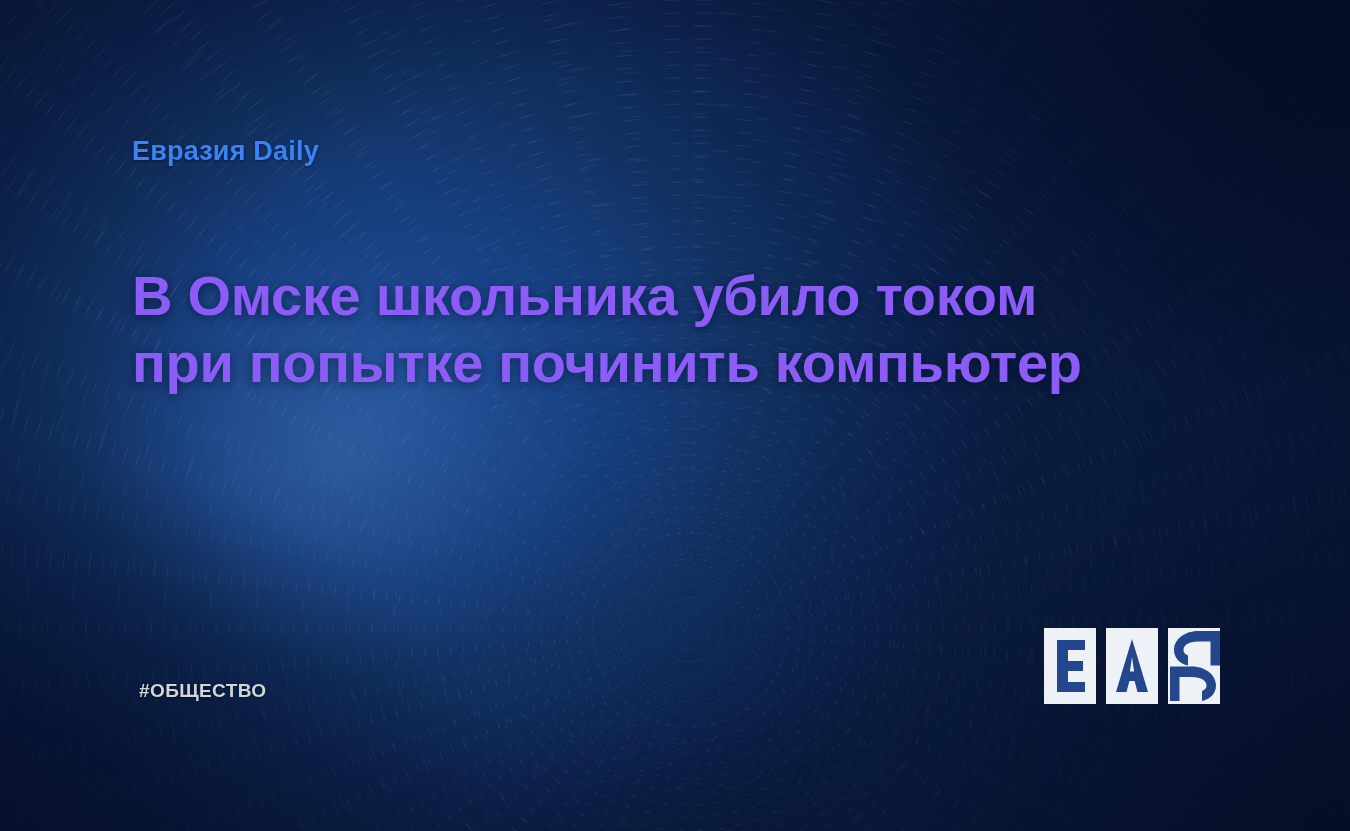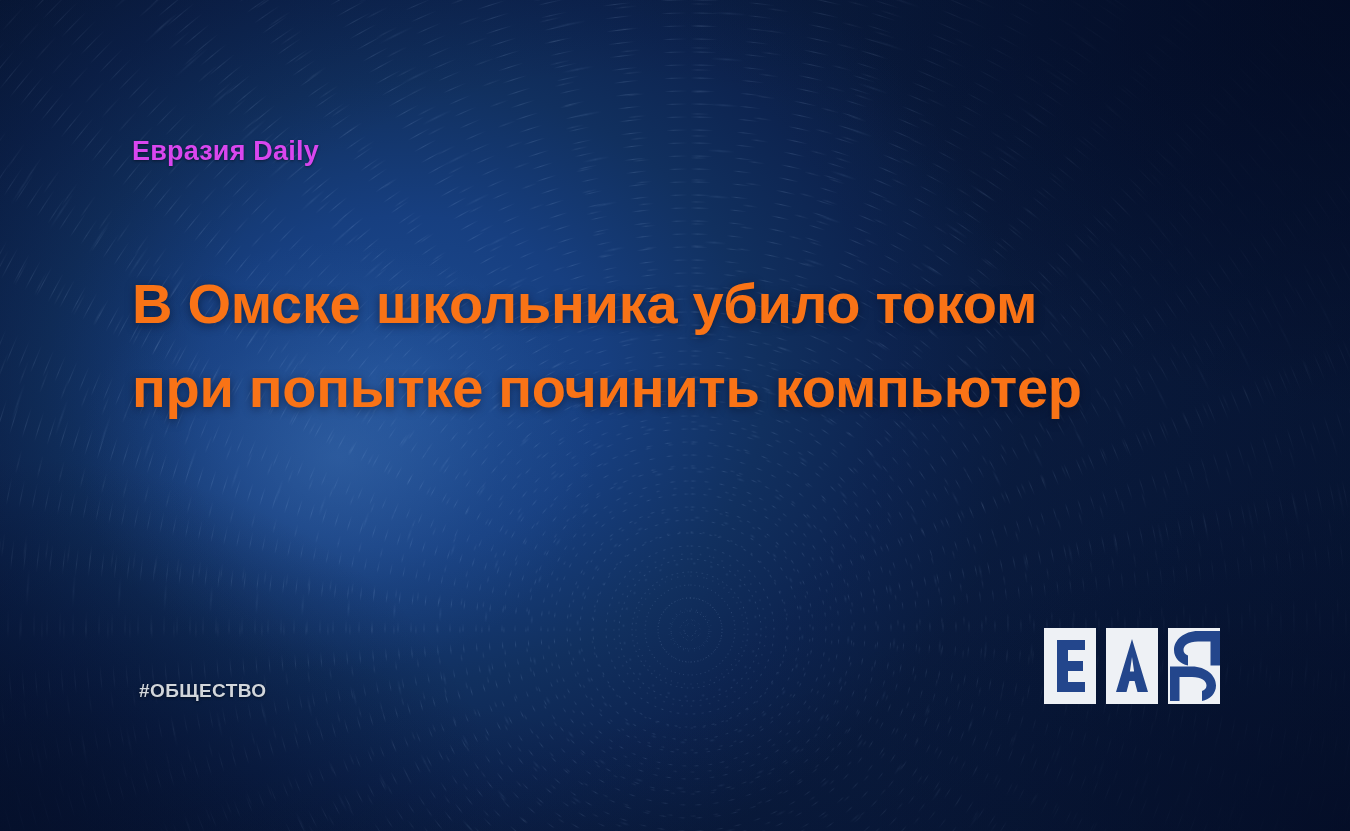--- a/index.html
+++ b/index.html
@@ -124,35 +124,35 @@
     inset: 0;
   }
 
   #site-name {
     position: absolute;
     left: 132px;
     top: 136px;
     font-size: 27px;
     font-weight: bold;
     letter-spacing: 0.2px;
-    color: #d946ef;
+    color: #3b82f6;
     text-shadow: 0 1px 3px rgba(0,0,0,0.45);
     white-space: nowrap;
   }
 
   #headline {
     position: absolute;
     left: 132px;
     top: 262px;
     width: 1010px;
     margin: 0;
     font-size: 56px;
-    line-height: 84px;
+    line-height: 67px;
     font-weight: bold;
-    color: #f97316;
+    color: #8b5cf6;
     letter-spacing: -0.3px;
     text-shadow: 0 2px 10px rgba(4,14,40,0.55);
   }
 
   #category-tag {
     position: absolute;
     left: 139px;
     top: 680px;
     font-size: 19px;
     font-weight: bold;

